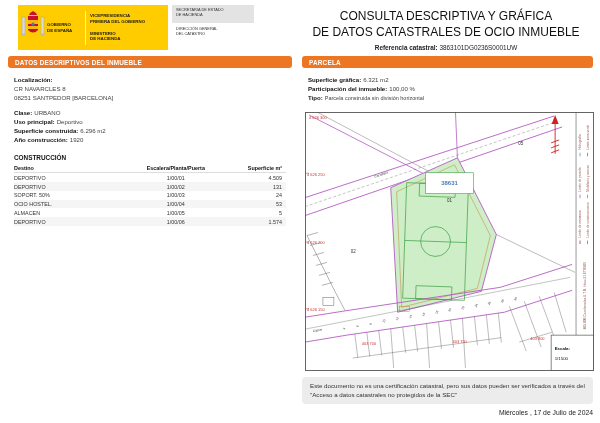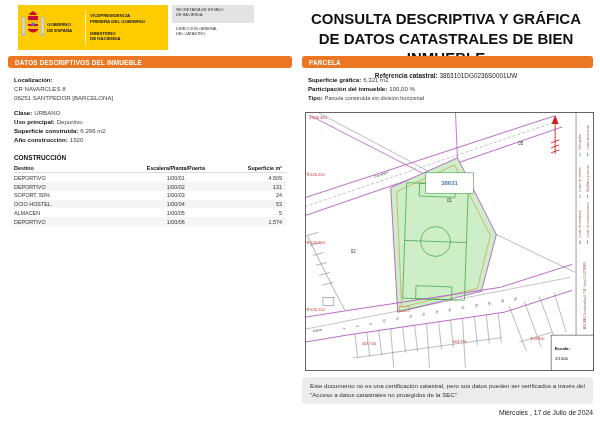--- a/index.html
+++ b/index.html
@@ -12,21 +12,21 @@
   .gob-text{font-size:4.4px;font-weight:bold;line-height:1.2;width:36px;margin-left:2px;
             white-space:pre-line;color:#1a1a1a;}
   .logo-divider{width:1px;height:34px;background:#fff;opacity:.75;margin:0 4px 0 2px;flex:0 0 auto;}
   .ministry{display:flex;flex-direction:column;gap:7px;font-size:4.4px;font-weight:bold;
             line-height:1.2;white-space:pre-line;color:#1a1a1a;}
   .dept{position:absolute;left:172px;top:5px;width:82px;height:45px;font-size:3.9px;
         line-height:1.25;color:#333;}
   .dept .secretaria{background:#e3e3e3;padding:3px 4px;min-height:12px;white-space:pre-line;}
   .dept .direccion{padding:4px 4px;white-space:pre-line;}
   .title{position:absolute;left:298px;top:9px;width:296px;text-align:center;}
-  .title .tl{font-size:15px;font-weight:bold;color:#111;line-height:1.3;}
+  .title .tl{font-size:12px;font-weight:normal;color:#111;line-height:1.3;}
   .refline{margin-top:4px;font-size:6.4px;color:#222;}
   .refline .lab{font-weight:bold;}
   
   .obar{background:#ED7623;color:#fff;font-weight:bold;font-size:6.4px;
         padding:3px 0 2px 7px;border-radius:3px;letter-spacing:.2px;}
   
   .lp{position:absolute;left:8px;top:56px;width:284px;}
   .lp-content{padding:8px 0 0 6px;font-size:6.1px;}
   .flabel{font-weight:bold;color:#111;}
   .fval{color:#444;margin-left:2px;}
@@ -88,21 +88,21 @@
     </span>
   </div>
   <div class="dept">
     <div class="secretaria">SECRETARÍA DE ESTADO
 DE HACIENDA</div>
     <div class="direccion">DIRECCIÓN GENERAL
 DEL CATASTRO</div>
   </div>
   <div class="title">
     <div class="tl">CONSULTA DESCRIPTIVA Y GRÁFICA</div>
-    <div class="tl">DE DATOS CATASTRALES DE BIEN INMUEBLE</div>
+    <div class="tl">DE DATOS CATASTRALES DE OCIO INMUEBLE</div>
     <div class="refline">
       <span class="lab">Referencia catastral:</span>
       <span>3863101DG0236S0001UW</span>
     </div>
   </div>
 
   <div class="lp">
     <div class="obar">DATOS DESCRIPTIVOS DEL INMUEBLE</div>
     <div class="lp-content">
       <div class="line flabel">Localización:</div>

